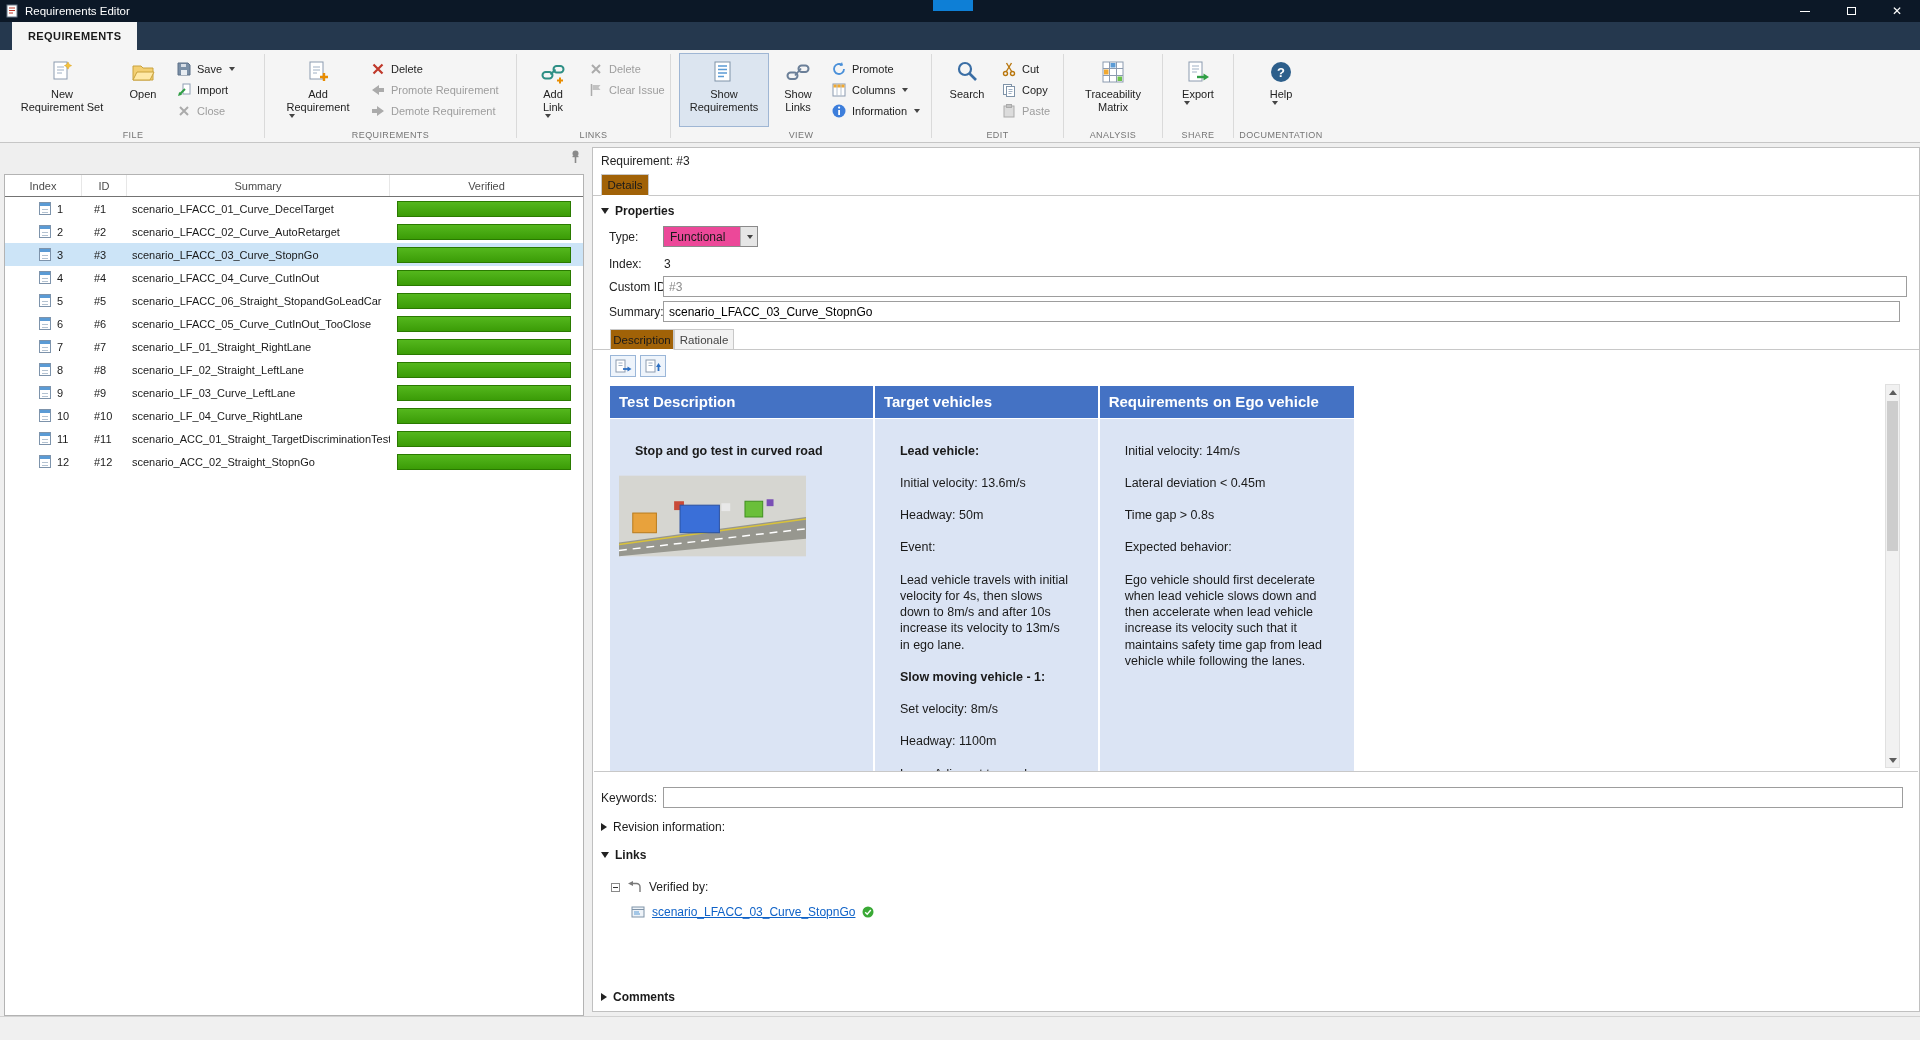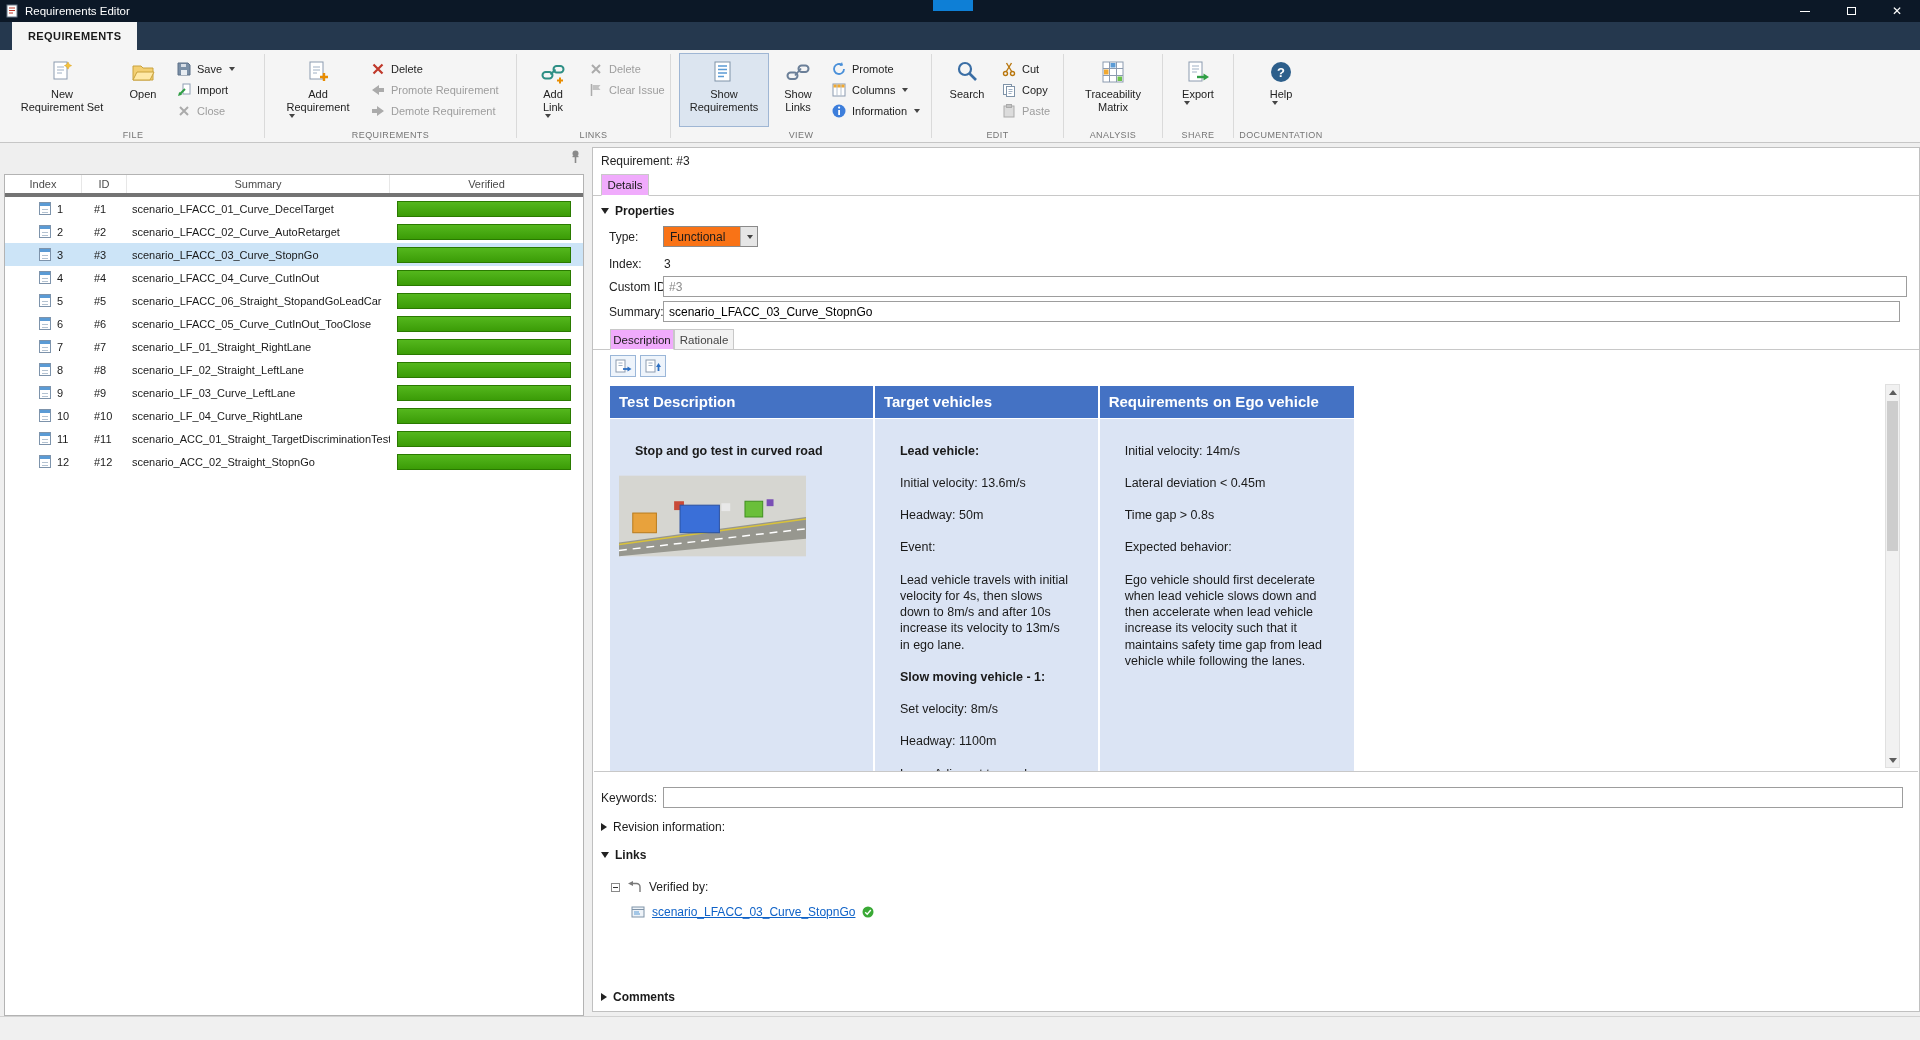--- a/index.html
+++ b/index.html
@@ -36,21 +36,21 @@
   .disabled{color:#9d9d9d}
   .icon-lg{width:26px;height:26px;flex:none;display:inline-block}
   .icon-sm{width:16px;height:16px;flex:none;display:inline-block}
   .icon-lg svg,.icon-sm svg{width:100%;height:100%;display:block}
   .tri-d{width:0;height:0;border-left:3.5px solid transparent;border-right:3.5px solid transparent;border-top:4px solid #444;display:inline-block;margin-left:2px}
   .ddline{display:flex;align-items:center;justify-content:center;gap:3px}
 
   
   .pin{position:absolute;left:569px;top:149px;width:13px;height:15px;z-index:5}
   .left-panel{position:absolute;left:4px;top:174px;width:580px;height:842px;background:#fff;border:1px solid #b3b3b3;z-index:5;overflow:hidden}
-  .tbl-header{display:flex;height:22px;align-items:center;border-bottom:4px solid #737373;color:#4a4a4a;font-size:11px}
+  .tbl-header{display:flex;height:22px;align-items:center;border-bottom:1px solid #737373;color:#4a4a4a;font-size:11px}
   .th{text-align:center;border-right:1px solid #e7e7e7;height:100%;display:flex;align-items:center;justify-content:center}
   .th:last-child{border-right:none}
   .c-index{width:77px;flex:none}
   .c-id{width:45px;flex:none}
   .c-summary{width:263px;flex:none}
   .c-verified{flex:1}
   .tbl-row{display:flex;height:23px;align-items:center;font-size:11px}
   .tbl-row.selected{background:#cce4f7}
   .cell{height:100%;display:flex;align-items:center;overflow:hidden}
   .cell.c-index{padding-left:34px;gap:6px}
@@ -64,28 +64,28 @@
   .req-icon::after{content:"";position:absolute;left:2px;right:2px;top:6px;height:1px;background:#b3c2d1;box-shadow:0 3px 0 #b3c2d1}
   .req-icon.root::before{background:#e8a33c}
   .tree-tri{width:0;height:0;border-left:4px solid transparent;border-right:4px solid transparent;border-top:5px solid #333;flex:none}
   .rootlabel{white-space:nowrap;overflow:hidden;max-width:44px}
 
   
   .right-panel{position:absolute;left:592px;top:147px;width:1328px;height:865px;background:#fff;border:1px solid #c0c0c0;z-index:5}
   .abs{position:absolute}
   .req-header{left:8px;top:6px;font-size:12px;color:#222}
   .tabstrip2{left:0;top:26px;right:0;height:22px;border-bottom:1px solid #c8c8c8}
-  .ftab{position:absolute;top:0;height:22px;background:#f0abfc;border:1px solid #c8c8c8;border-bottom:1px solid #fff;display:flex;align-items:center;justify-content:center;font-size:11.5px}
+  .ftab{position:absolute;top:0;height:22px;background:#a16207;border:1px solid #c8c8c8;border-bottom:1px solid #fff;display:flex;align-items:center;justify-content:center;font-size:11.5px}
   .sectionhead{display:flex;align-items:center;gap:6px;font-weight:bold;font-size:12px}
   .tri-sec-d{width:0;height:0;border-left:4.5px solid transparent;border-right:4.5px solid transparent;border-top:6px solid #222}
   .tri-sec-r{width:0;height:0;border-top:4.5px solid transparent;border-bottom:4.5px solid transparent;border-left:6px solid #222}
   .flabel{font-size:12px;color:#222}
   .finput{border:1px solid #9d9d9d;background:#fff;font-family:"Liberation Sans",sans-serif;font-size:12px;padding:2px 5px;height:21px}
   .finput.grayval{color:#8a8a8a}
-  .fselect{border:1px solid #8a8a8a;background:#f97316;height:21px;display:flex;align-items:center;font-size:12px}
+  .fselect{border:1px solid #8a8a8a;background:#ec4899;height:21px;display:flex;align-items:center;font-size:12px}
   .fselect .selval{flex:1;padding:0 6px}
   .fselect .selarrow{width:17px;height:100%;background:#e6e6e6;border-left:1px solid #b5b5b5;display:flex;align-items:center;justify-content:center}
   .minitoolbtn{width:26px;height:22px;border:1px solid #9ab6d8;background:#eef4fb;display:flex;align-items:center;justify-content:center}
   .minitoolbtn svg{width:18px;height:16px}
 
   .editor{left:1px;right:1px;top:234px;height:390px;border-bottom:1px solid #c8c8c8;overflow:hidden}
   .desc-table{position:absolute;left:16px;top:4px;width:744px;border-collapse:separate;border-spacing:0}
   .desc-table th{background:#4472c4;color:#fff;font-size:15px;font-weight:bold;text-align:left;padding:6px 9px;vertical-align:top;border-right:2px solid #fff;border-bottom:1px solid #fff;line-height:1.3}
   .desc-table th:last-child{border-right:none}
   .desc-table td{background:#dbe4f4;padding:8px 9px;vertical-align:top;border-right:2px solid #fff;font-size:12.5px;line-height:1.3}

